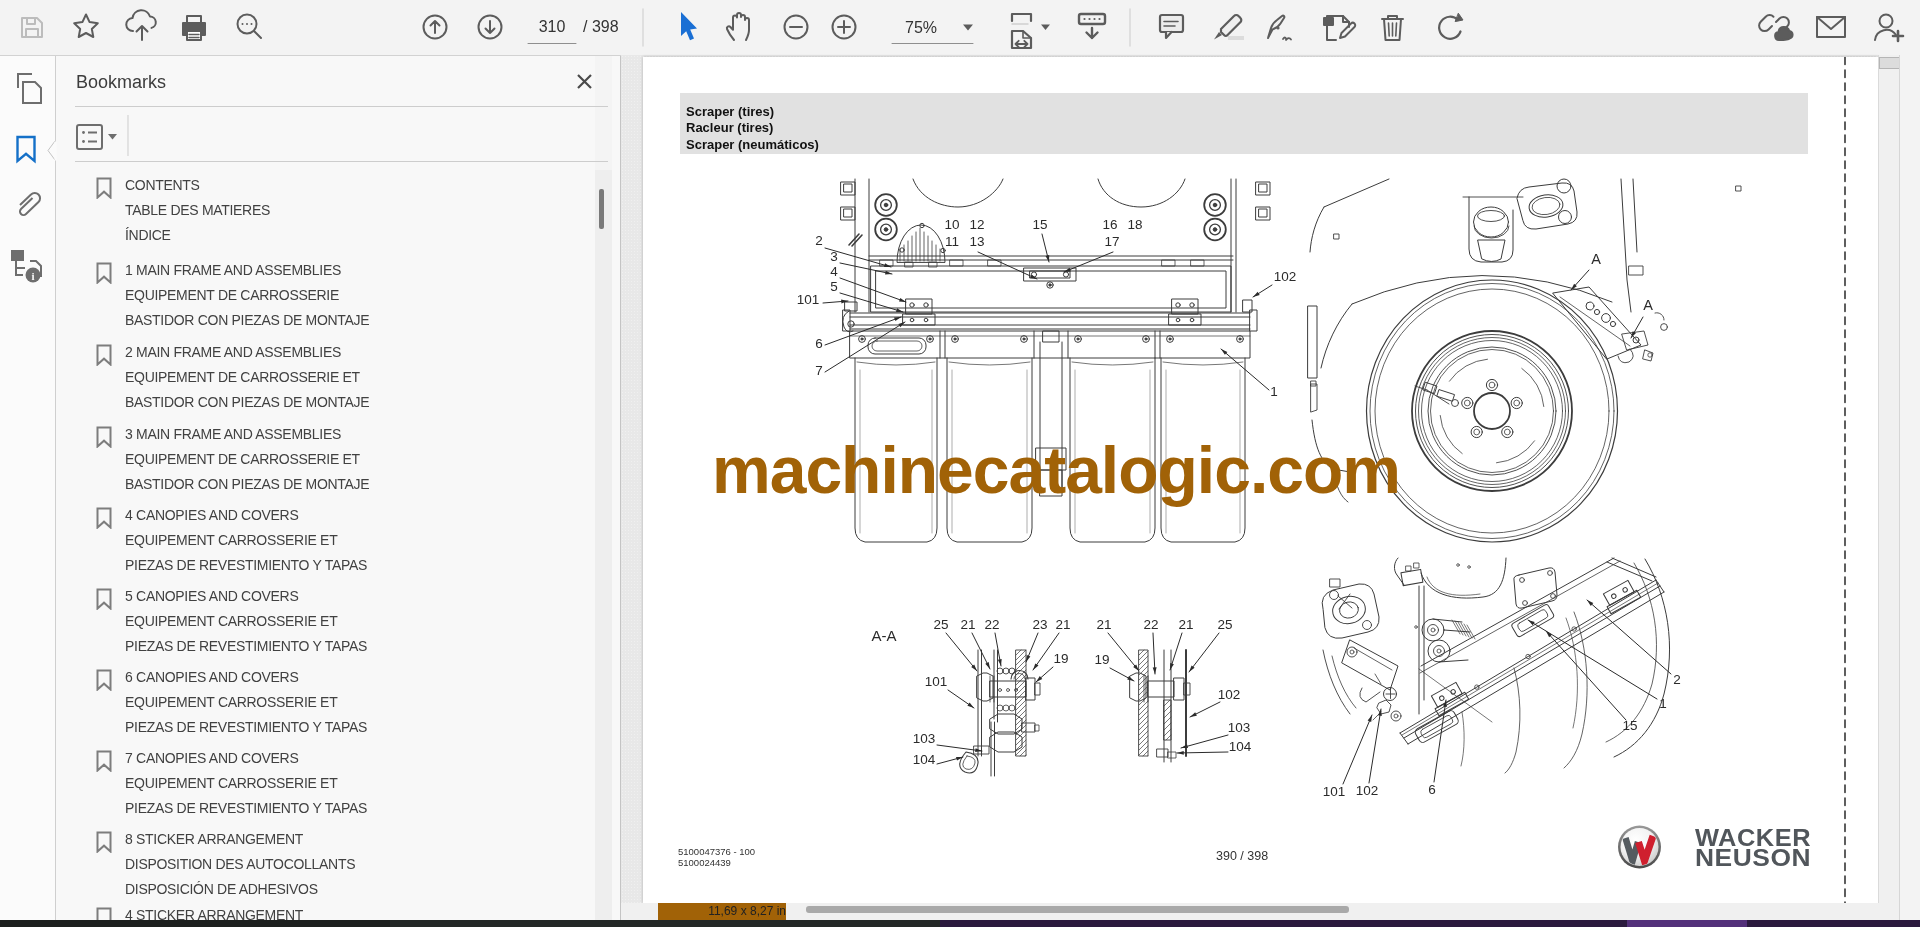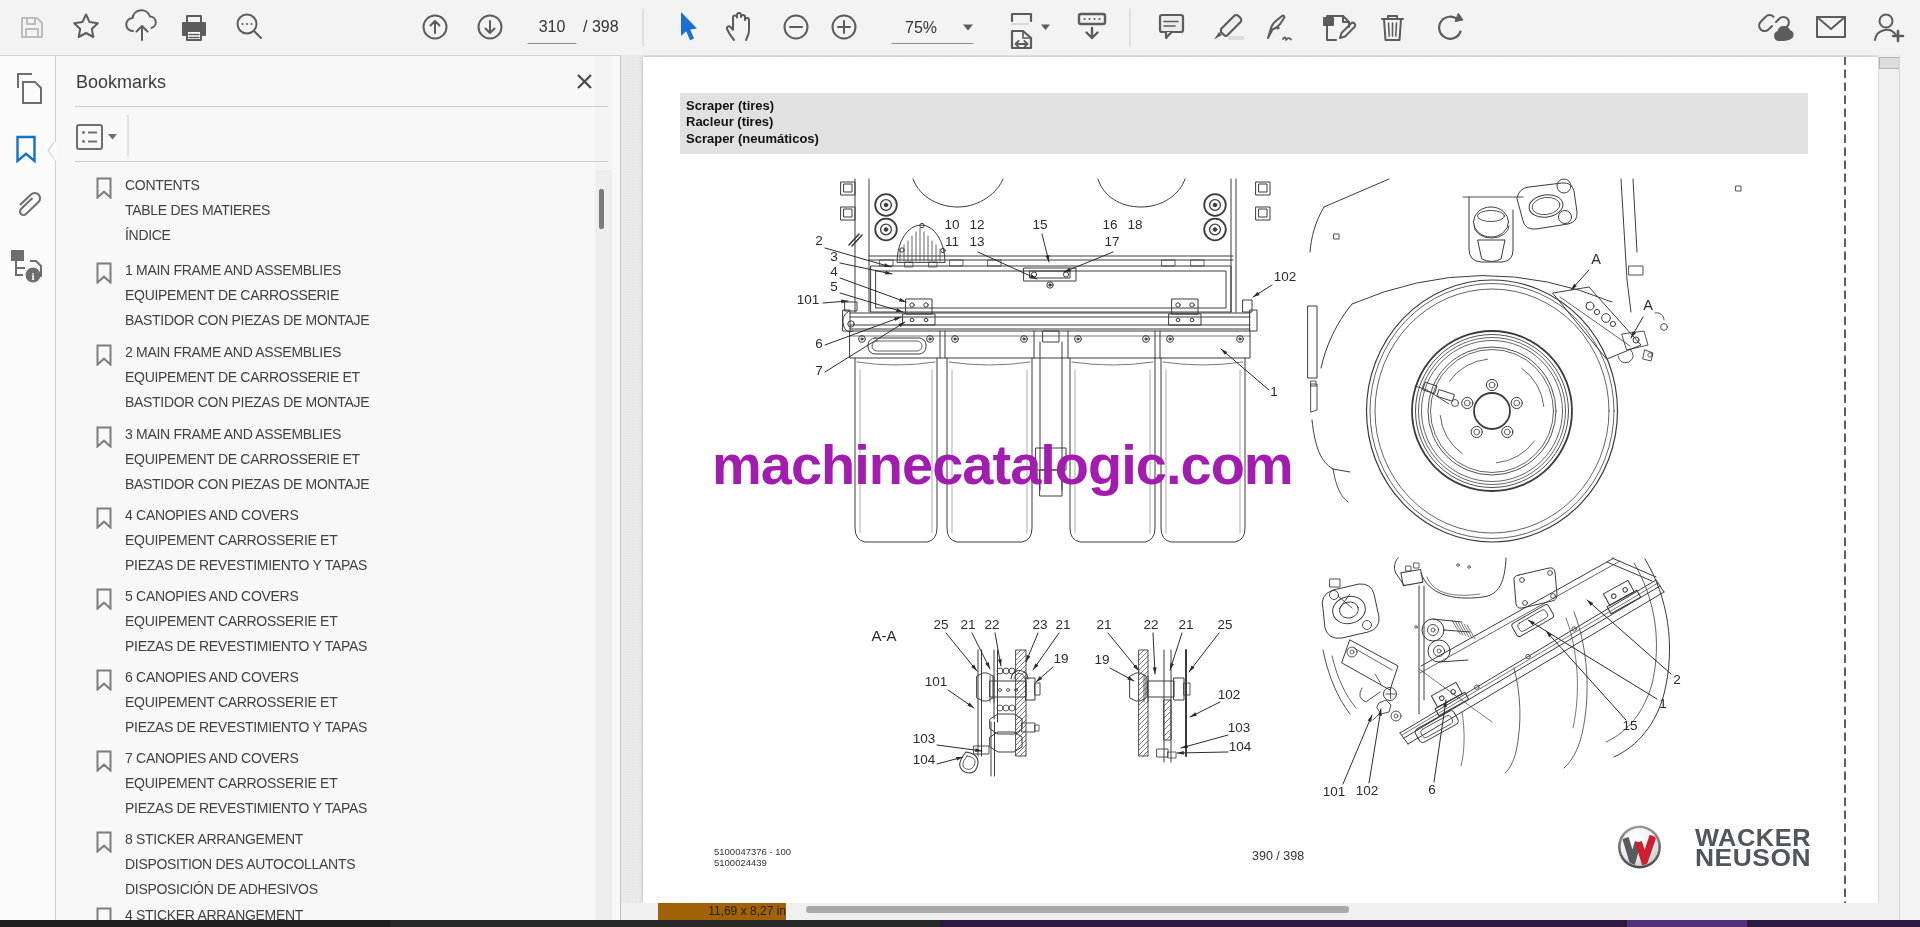--- a/index.html
+++ b/index.html
@@ -14,23 +14,23 @@
 #docpane{position:absolute;left:621px;top:55px;width:1299px;height:865px;background-color:#e8e8e8;background-image:radial-gradient(#f0f0f0 0.9px, rgba(0,0,0,0) 0.9px);background-size:3px 3px;}
 #page{position:absolute;left:643px;top:57px;width:1235px;height:846px;background:#ffffff;box-shadow:0 0 3px rgba(0,0,0,0.25);}
 #vtrack{position:absolute;left:1878px;top:55px;width:21px;height:848px;background:#f0f0f0;border-left:1px solid #dadada;}
 #vthumb{position:absolute;left:1879px;top:57px;width:19px;height:10px;background:#dcdcdc;border:1px solid #b5b5b5;}
 #rstrip{position:absolute;left:1899px;top:55px;width:21px;height:865px;background:#f3f3f3;border-left:1px solid #d6d6d6;}
 #hstrip{position:absolute;left:621px;top:903px;width:1278px;height:17px;background:#f0f0f0;}
 #hthumb{position:absolute;left:806px;top:906px;width:543px;height:7px;background:#a9a9a9;border-radius:3px;}
 #sizelabel{position:absolute;left:658px;top:903px;width:128px;height:31px;background:#a16207;color:#222;font-size:12px;text-align:right;line-height:17px;}
 #darkbar{position:absolute;left:0;top:920px;width:1920px;height:7px;background:#1d1f1e;}
 .hdr{position:absolute;left:680px;top:93px;width:1128px;height:61px;background:#e1e1e1;}
-.hdr div{position:absolute;left:6px;font-weight:bold;font-size:13px;color:#111;}
-#wm{position:absolute;z-index:3;left:712px;top:432px;width:530px;color:#a21caf;font-weight:bold;font-size:56px;letter-spacing:-1px;}
-.ftr{position:absolute;font-size:9.5px;color:#333;margin-left:36px;}
+.hdr div{position:absolute;left:6px;font-weight:bold;font-size:13px;color:#111;margin-top:6px;}
+#wm{position:absolute;z-index:3;left:712px;top:432px;width:530px;color:#a16207;font-weight:bold;font-size:66px;letter-spacing:-1px;}
+.ftr{position:absolute;font-size:9.5px;color:#333;}
 .bmtext{position:absolute;left:125px;color:#414141;font-size:14px;letter-spacing:-0.3px;line-height:25.2px;white-space:nowrap;}
 .bmglyph{position:absolute;left:96px;}
 </style>
 </head>
 <body>
 <div id="toolbar"></div>
 <svg class="abs" style="left:0;top:0" width="1920" height="55" viewBox="0 0 1920 55" fill="none" stroke-linecap="round" stroke-linejoin="round">
 
 <g stroke="#bcbcbc" stroke-width="2">
 <path d="M22,18 h15 l5,5 v14 h-20 z"></path>

